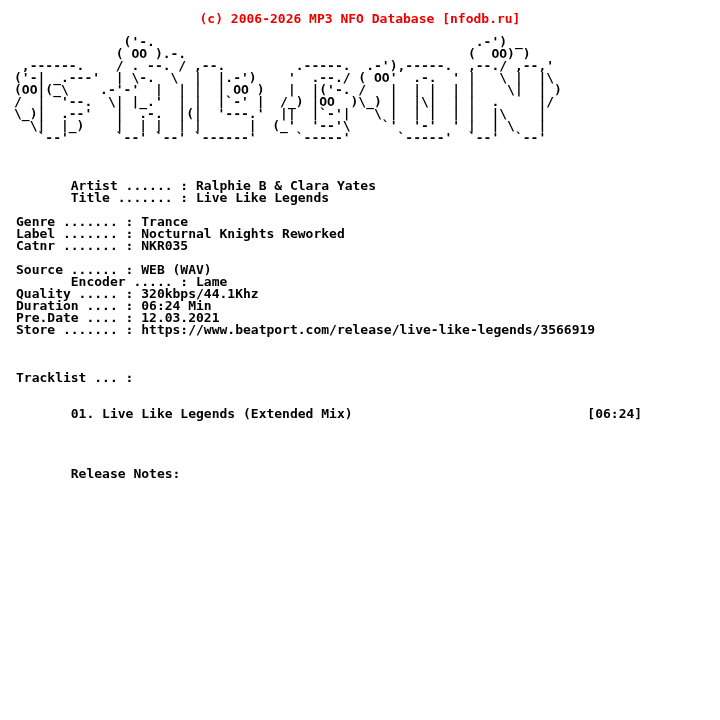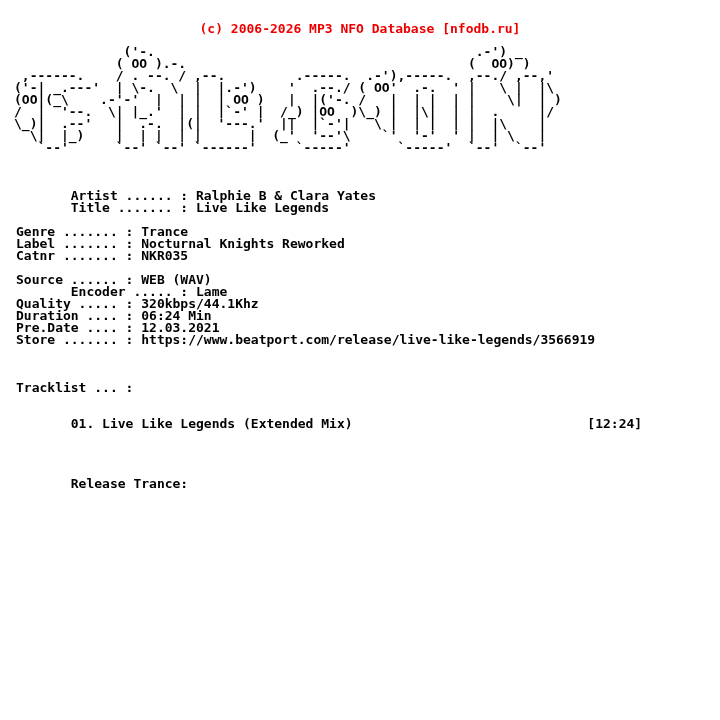--- a/index.html
+++ b/index.html
@@ -9,21 +9,21 @@
     width: 720px;
     height: 720px;
     overflow: hidden;
   }
   body {
     font-family: "DejaVu Sans Mono", "Liberation Mono", monospace;
     font-weight: 700;
     color: #000000;
   }
   .banner {
-    padding-top: 22px;
+    padding-top: 12px;
     text-align: center;
     font-size: 13px;
     line-height: 14px;
     color: #ee0000;
     letter-spacing: 0;
   }
   pre {
     margin: 0;
     padding: 0;
     font-family: "DejaVu Sans Mono", "Liberation Mono", monospace;
@@ -63,15 +63,15 @@
 Source ...... : WEB (WAV)
        Encoder ..... : Lame
 Quality ..... : 320kbps/44.1Khz
 Duration .... : 06:24 Min
 Pre.Date .... : 12.03.2021
 Store ....... : https://www.beatport.com/release/live-like-legends/3566919</pre>
 
 <pre id="tracklist">Tracklist ... : 
 
 
-       01. Live Like Legends (Extended Mix)                              [12:24]</pre>
+       01. Live Like Legends (Extended Mix)                              [06:24]</pre>
 
-<pre id="release-notes">       Release Trance:</pre>
+<pre id="release-notes">       Release Notes:</pre>
 
 </body></html>

